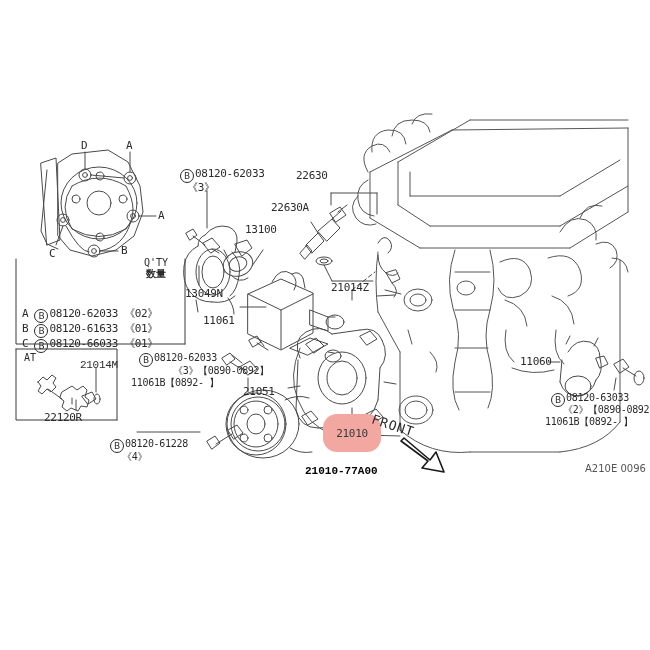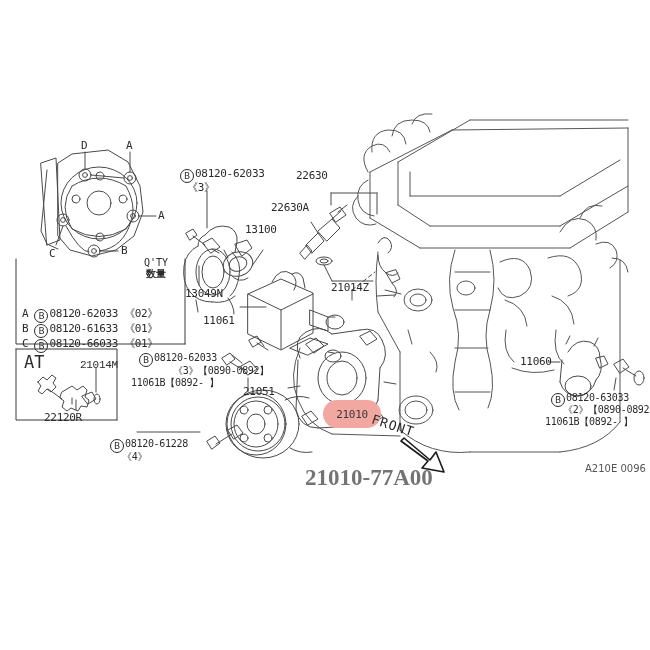--- a/index.html
+++ b/index.html
@@ -59,24 +59,24 @@
     border-radius: 14px;
     display: flex;
     align-items: center;
     justify-content: center;
     font-size: 11px;
     color: #3a3a3a;
     letter-spacing: -0.3px;
   }
   .partno {
     position: absolute;
-    font-family: Liberation Serif, serif;
+    font-family: Liberation Mono, monospace;
     font-weight: bold;
-    font-size: 23px;
-    color: #737373;
+    font-size: 11px;
+    color: #000000;
     letter-spacing: 0px;
   }
   .code {
     position: absolute;
     font-family: "DejaVu Sans", "Liberation Sans", sans-serif;
     font-size: 10px;
     color: #555;
   }
   .front-txt {
     position: absolute;
@@ -88,21 +88,21 @@
   }
   .qty-hdr {
     position: absolute;
     font-size: 10px;
     text-align: center;
     color: #2b2b2b;
     line-height: 1.1;
   }
   .at-lbl {
     position: absolute;
-    font-size: 17px;
+    font-size: 10px;
     color: #2b2b2b;
   }
   .bolt-lbl {
     position: absolute;
     font-size: 11px;
     color: #2b2b2b;
   }
 </style>
 </head>
 <body>
@@ -444,21 +444,21 @@
     <span class="bcirc">B</span><span>08120-61228</span>
   </div>
   <div class="lbl sm" style="left:122px; top:451px;">《4》</div>
 
   <div class="lbl sm" style="left:551px; top:392px;">
     <span class="bcirc">B</span><span>08120-63033</span>
   </div>
   <div class="lbl sm" style="left:563px; top:404px;">《2》【0890-0892</div>
   <div class="lbl sm" style="left:545px; top:416px;">11061B【0892-    】</div>
 
-  <div class="hl-pill" style="left:323px; top:400px; width:58px; height:28px;">
+  <div class="hl-pill" style="left:323px; top:414px; width:58px; height:38px;">
     <span>21010</span>
   </div>
 
   <div class="front-txt" style="left:371px; top:418px;">FRONT</div>
 
   <div class="partno" style="left:305px; top:465px;">21010-77A00</div>
 
   <div class="code" style="left:585px; top:463px;">A210E 0096</div>
 
 </div>

